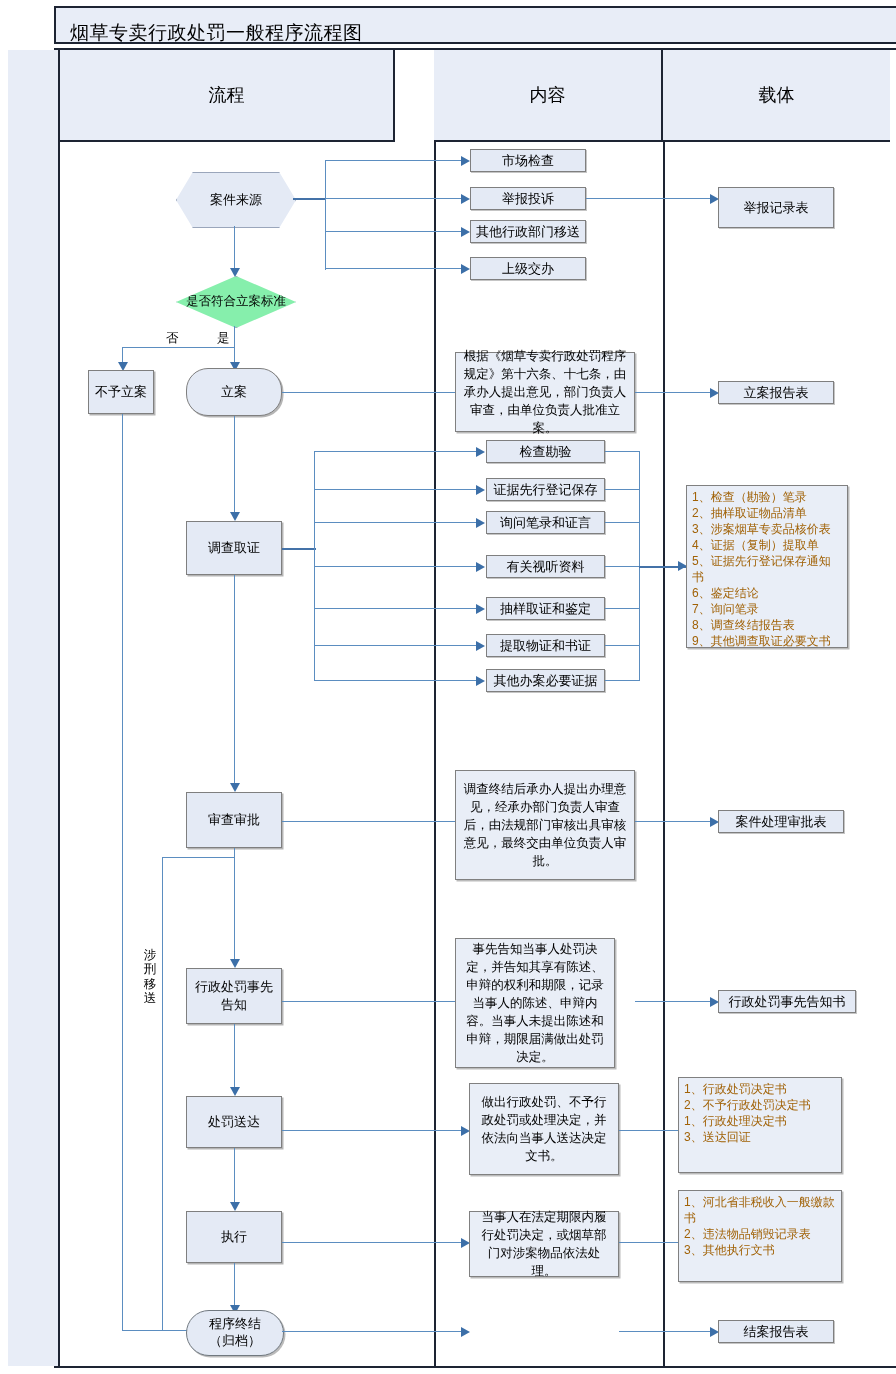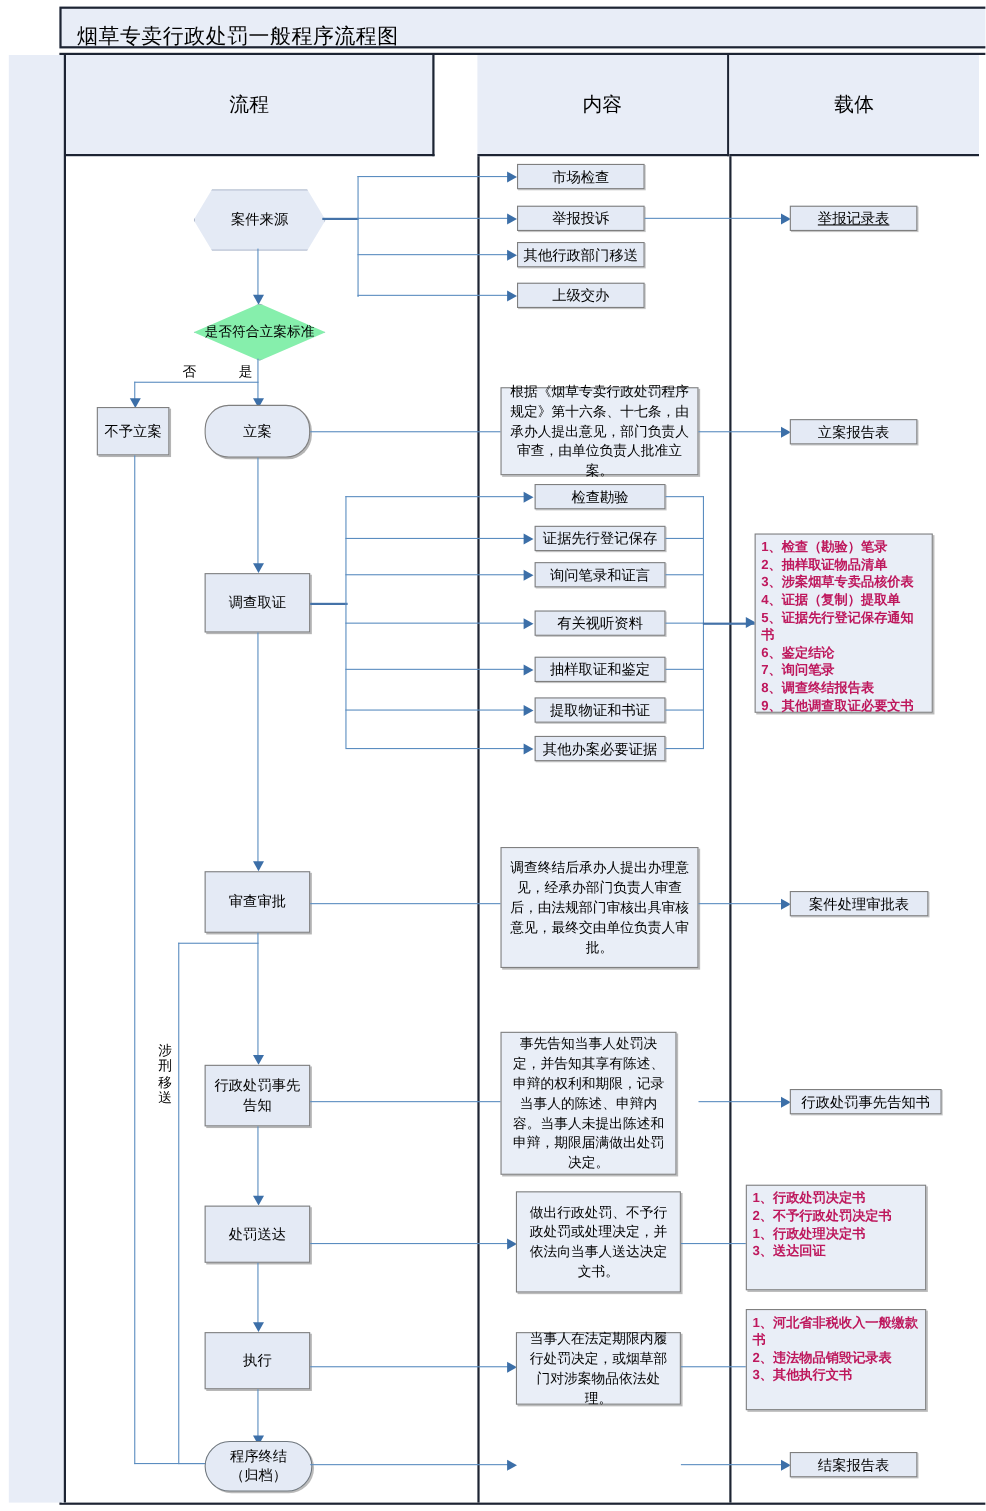--- a/index.html
+++ b/index.html
@@ -29,21 +29,21 @@
        box-shadow:1.5px 1.5px 0 rgba(120,120,120,.55);
        display:flex;align-items:center;justify-content:center;text-align:center;
        font-size:13px;color:#000;line-height:1.35;padding:2px 3px;}
   .box.thin{border-width:1px;box-shadow:1px 1px 0 rgba(140,140,140,.5);}
   .note{position:absolute;box-sizing:border-box;background:#e9eef7;border:1.5px solid #808080;
         box-shadow:1.5px 1.5px 0 rgba(120,120,120,.5);
         font-size:12.5px;line-height:1.45;color:#000;text-align:center;padding:6px 7px;
         display:flex;align-items:center;justify-content:center;}
   .listbox{position:absolute;box-sizing:border-box;background:#e9eef7;border:1.5px solid #808080;
         box-shadow:1.5px 1.5px 0 rgba(120,120,120,.5);
-        font-size:12px;line-height:1.33;color:#be185d;text-align:left;padding:4px 5px;font-weight:bold;}
+        font-size:12px;line-height:1.33;color:#a16207;text-align:left;padding:4px 5px;}
   .listbox div{white-space:normal;}
 
   .hexwrap,.diawrap,.termwrap{position:absolute;}
   .hex{width:100%;height:100%;background:#e4eaf5;border:1px solid #9aa6bb;
        clip-path:polygon(14% 0,86% 0,100% 50%,86% 100%,14% 100%,0 50%);
        display:flex;align-items:center;justify-content:center;font-size:13px;}
   .dia{width:100%;height:100%;background:#86efac;border:1px solid #9aa6bb;
        clip-path:polygon(50% 0,100% 50%,50% 100%,0 50%);
        display:flex;align-items:center;justify-content:center;}
   .dia span{font-size:12.5px;line-height:1.25;text-align:center;display:block;width:120%;}
@@ -106,21 +106,21 @@
     </div>
   <div class="box thin" style="left:470px;top:220px;width:116px;height:23px;">
       <span>其他行政部门移送</span>
     </div>
   <div class="box thin" style="left:470px;top:257px;width:116px;height:23px;">
       <span>上级交办</span>
     </div>
 
   <div class="ln lnh" style="left:586px;top:198px;width:126px;"></div>
   <div class="arw r" style="left:710px;top:194px;"></div>
-  <div class="box thin" style="left:718px;top:187px;width:116px;height:23px;text-decoration:underline;">
+  <div class="box thin" style="left:718px;top:187px;width:116px;height:41px;">
       <span>举报记录表</span>
     </div>
 
   <div class="ln lnv" style="left:234px;top:226px;height:46px;"></div>
   <div class="arw d" style="left:230px;top:268px;"></div>
 
   <div class="diawrap" style="left:176px;top:276px;width:118px;height:50px;">
     <div class="dia">
         <span>是否符合立案标准</span>
       </div>

